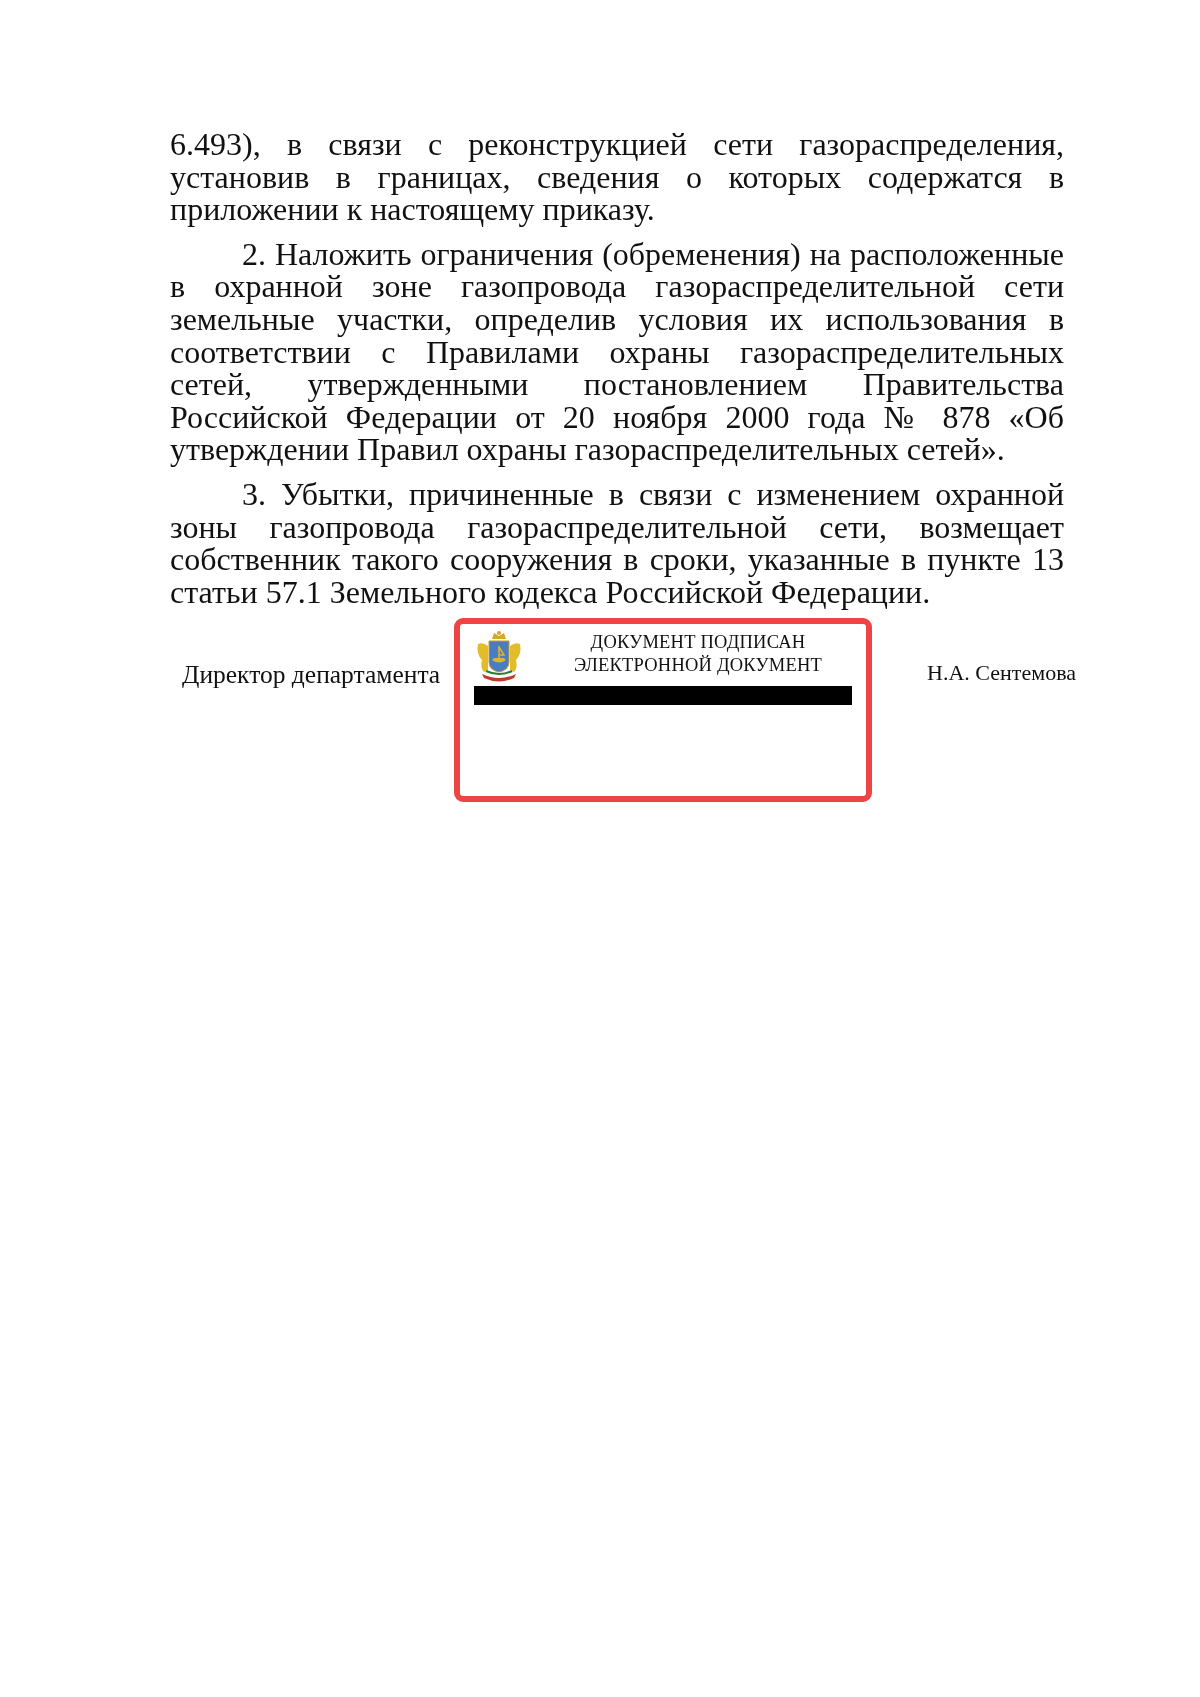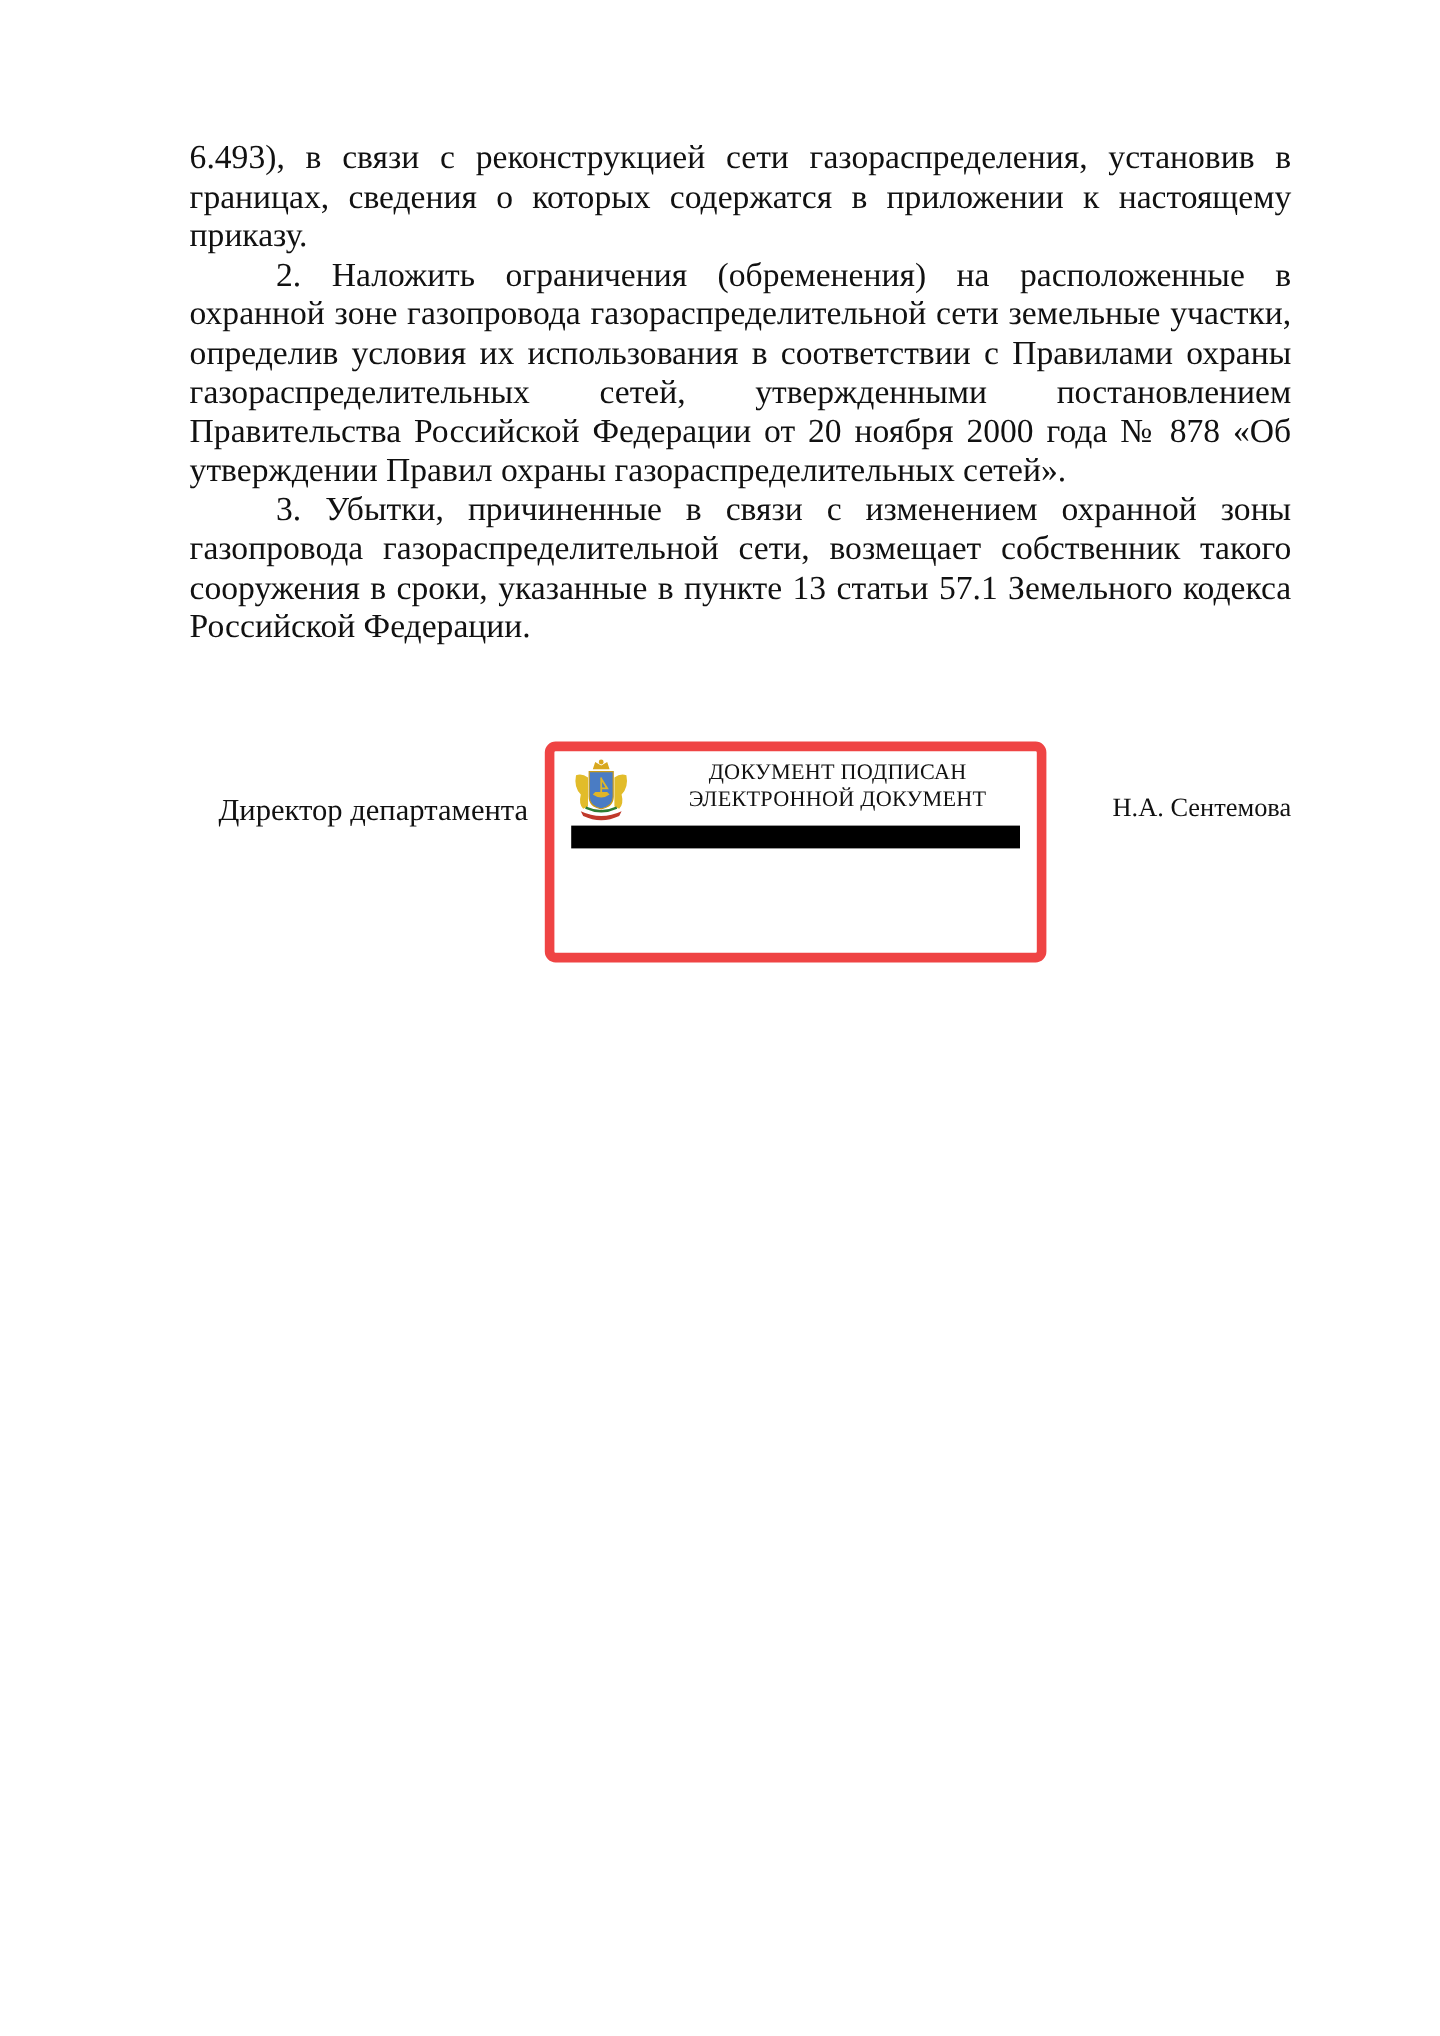--- a/index.html
+++ b/index.html
@@ -1,26 +1,26 @@
 <!DOCTYPE html>
 <html><head>
 <meta charset="utf-8">
 <style>
   html, body { margin: 0; padding: 0; background: #ffffff; }
   body { width: 1200px; height: 1697px; position: relative; overflow: hidden;
          font-family: "Liberation Serif", serif; color: #111; }
   .page { position: absolute; left: 158px; top: 116px; width: 918px; }
-  .para { font-size: 28px; line-height: 32.6px; text-align: justify;
-          text-align-last: left; margin: 0; }
+  .para { font-size: 32px; line-height: 32.6px; text-align: justify;
+          text-align-last: left; margin: 12px; }
   .indent { text-indent: 72px; }
   .sig-row { position: absolute; left: 158px; top: 618px; width: 918px; height: 190px; }
   .sig-left { position: absolute; left: 0; top: 42px; font-size: 25.5px; white-space: nowrap; margin-left: 24px; }
   .sig-right { position: absolute; right: 0; top: 42px; font-size: 22px; white-space: nowrap; }
   .stamp { position: absolute; left: 296px; top: 0; width: 418px; height: 184px;
-           border: 8px solid #ef4444; border-radius: 9px; box-sizing: border-box; background: #fff; }
+           border: 6px solid #ef4444; border-radius: 9px; box-sizing: border-box; background: #fff; }
   .stamp-emblem { position: absolute; left: 14px; top: 6px; width: 50px; height: 54px; }
   .stamp-title { position: absolute; left: 80px; right: 10px; top: 7px; text-align: center;
                  font-size: 18.5px; line-height: 23px; letter-spacing: 0.2px; }
   .stamp-bar { position: absolute; left: 14px; right: 14px; top: 62px; height: 19px; background: #000; }
   .stamp-info { position: absolute; left: 14px; top: 88px; font-size: 13.5px; line-height: 19px; }
   .stamp-info div { white-space: nowrap; }
 </style>
 </head>
 <body>
 

